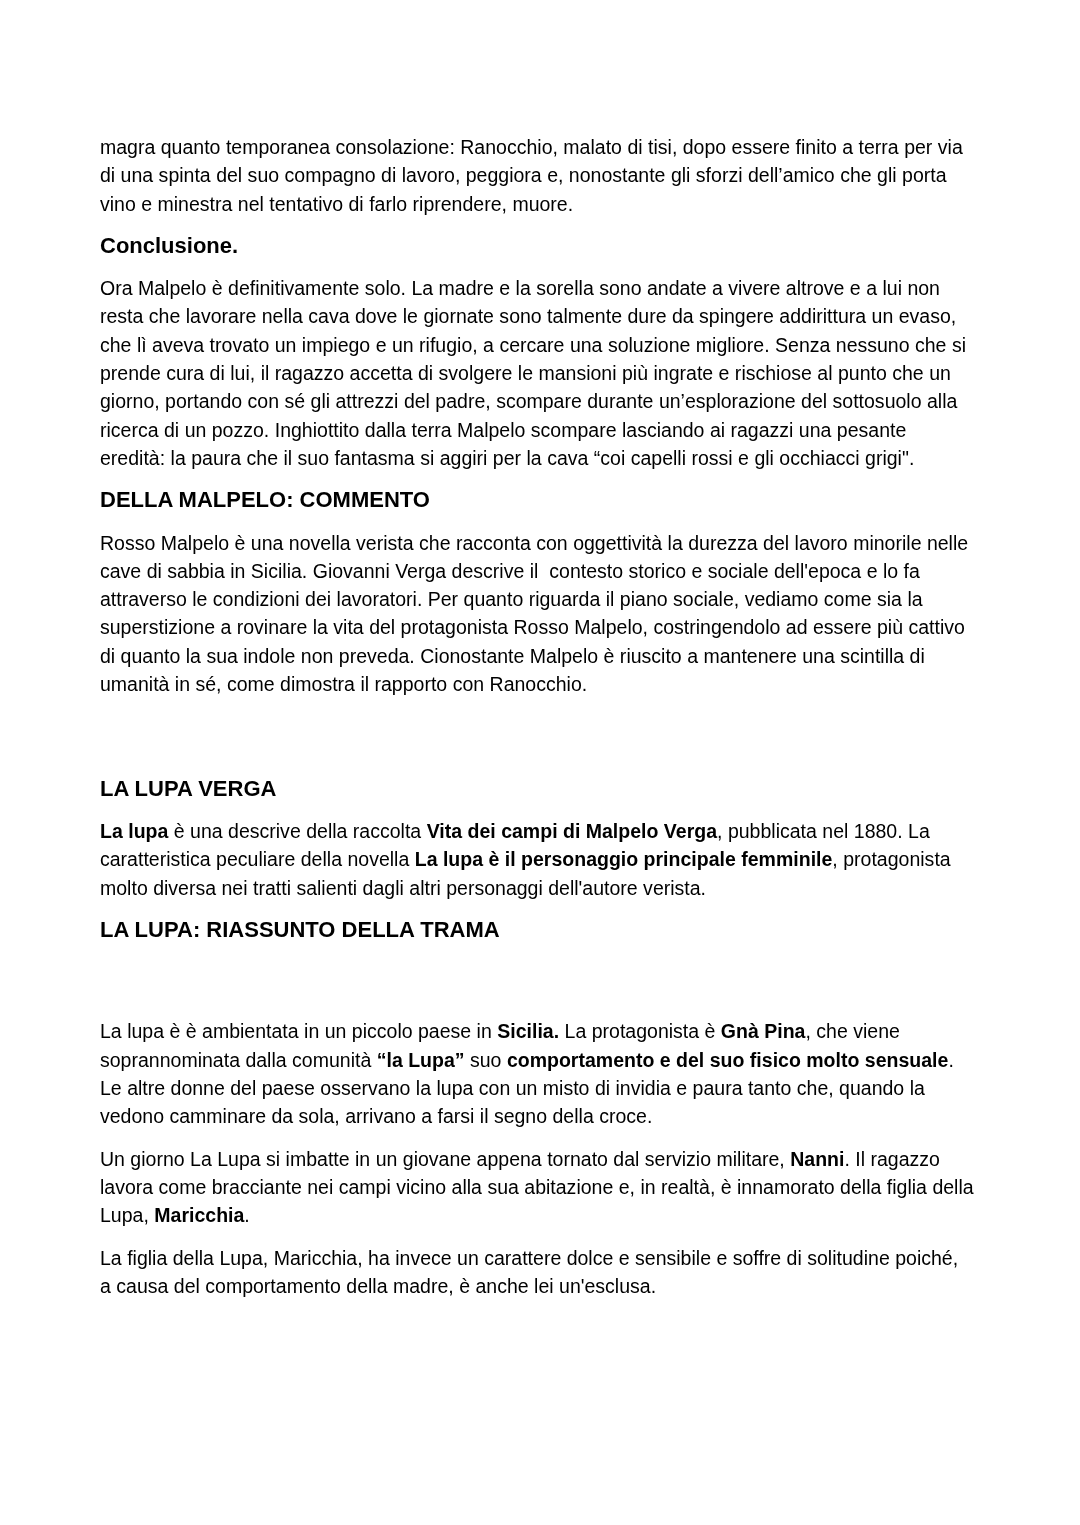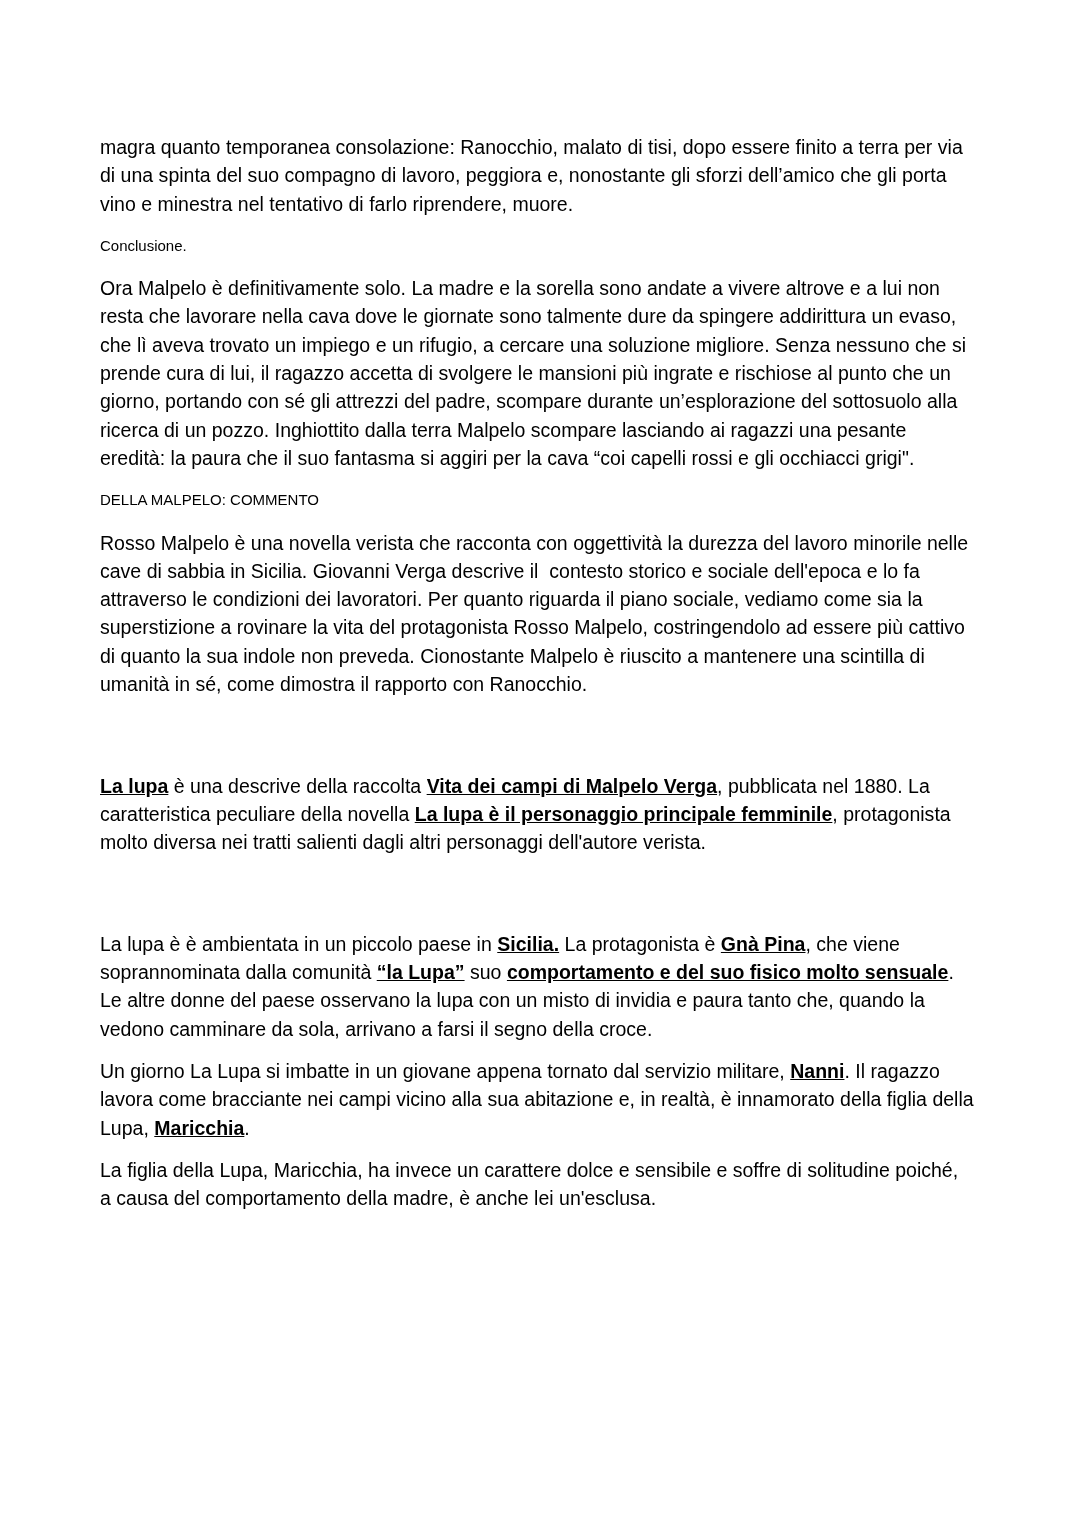--- a/index.html
+++ b/index.html
@@ -29,32 +29,32 @@
     margin: 0 6px 14px 0;
     font-size: 19.5px;
     line-height: 28.3px;
     text-align: left;
     word-spacing: 0px;
     letter-spacing: 0.01px;
     white-space: pre-wrap;
   }
   h2.heading {
     margin: 3px 0 14px 0;
-    font-size: 15px;
+    font-size: 22px;
     line-height: 28.3px;
-    font-weight: normal;
+    font-weight: bold;
     text-align: left;
   }
   .spacer-line {
     height: 28.3px;
   }
   .spacer-gap {
     height: 31px;
   }
-  b { font-weight: bold; text-decoration: underline; }
+  b { font-weight: bold; }
 </style>
 </head>
 <body>
 
 <div class="page">
   <div class="content">
 
     <p class="para">magra quanto temporanea consolazione: Ranocchio, malato di tisi, dopo essere finito a terra per via di una spinta del suo compagno di lavoro, peggiora e, nonostante gli sforzi dell’amico che gli porta vino e minestra nel tentativo di farlo riprendere, muore.</p>
 
     <h2 class="heading">Conclusione.</h2>
@@ -62,23 +62,25 @@
     <p class="para">Ora Malpelo è definitivamente solo. La madre e la sorella sono andate a vivere altrove e a lui non resta che lavorare nella cava dove le giornate sono talmente dure da spingere addirittura un evaso, che lì aveva trovato un impiego e un rifugio, a cercare una soluzione migliore. Senza nessuno che si prende cura di lui, il ragazzo accetta di svolgere le mansioni più ingrate e rischiose al punto che un giorno, portando con sé gli attrezzi del padre, scompare durante un’esplorazione del sottosuolo alla ricerca di un pozzo. Inghiottito dalla terra Malpelo scompare lasciando ai ragazzi una pesante eredità: la paura che il suo fantasma si aggiri per la cava “coi capelli rossi e gli occhiacci grigi".</p>
 
     <h2 class="heading">DELLA MALPELO: COMMENTO</h2>
 
     <p class="para">Rosso Malpelo è una novella verista che racconta con oggettività la durezza del lavoro minorile nelle cave di sabbia in Sicilia. Giovanni Verga descrive il  contesto storico e sociale dell'epoca e lo fa attraverso le condizioni dei lavoratori. Per quanto riguarda il piano sociale, vediamo come sia la superstizione a rovinare la vita del protagonista Rosso Malpelo, costringendolo ad essere più cattivo di quanto la sua indole non preveda. Cionostante Malpelo è riuscito a mantenere una scintilla di umanità in sé, come dimostra il rapporto con Ranocchio.</p>
 
 
     <div class="spacer-line"></div>
     <div class="spacer-gap"></div>
 
+    <h2 class="heading">LA LUPA VERGA</h2>
 
     <p class="para"><b>La lupa</b><span> è una descrive della raccolta </span><b>Vita dei campi di Malpelo Verga</b><span>, pubblicata nel 1880. La caratteristica peculiare della novella </span><b>La lupa è il personaggio principale femminile</b><span>, protagonista molto diversa nei tratti salienti dagli altri personaggi dell'autore verista.</span></p>
 
+    <h2 class="heading">LA LUPA: RIASSUNTO DELLA TRAMA</h2>
 
     <div class="spacer-line"></div>
     <div class="spacer-gap"></div>
 
     <p class="para"><span>La lupa è è ambientata in un piccolo paese in </span><b>Sicilia.</b><span> La protagonista è </span><b>Gnà Pina</b><span>, che viene soprannominata dalla comunità </span><b>“la Lupa”</b><span> suo </span><b>comportamento e del suo fisico molto sensuale</b><span>. Le altre donne del paese osservano la lupa con un misto di invidia e paura tanto che, quando la vedono camminare da sola, arrivano a farsi il segno della croce.</span></p>
 
     <p class="para"><span>Un giorno La Lupa si imbatte in un giovane appena tornato dal servizio militare, </span><b>Nanni</b><span>. Il ragazzo lavora come bracciante nei campi vicino alla sua abitazione e, in realtà, è innamorato della figlia della Lupa, </span><b>Maricchia</b><span>.</span></p>
 
     <p class="para">La figlia della Lupa, Maricchia, ha invece un carattere dolce e sensibile e soffre di solitudine poiché, a causa del comportamento della madre, è anche lei un'esclusa.</p>
 

